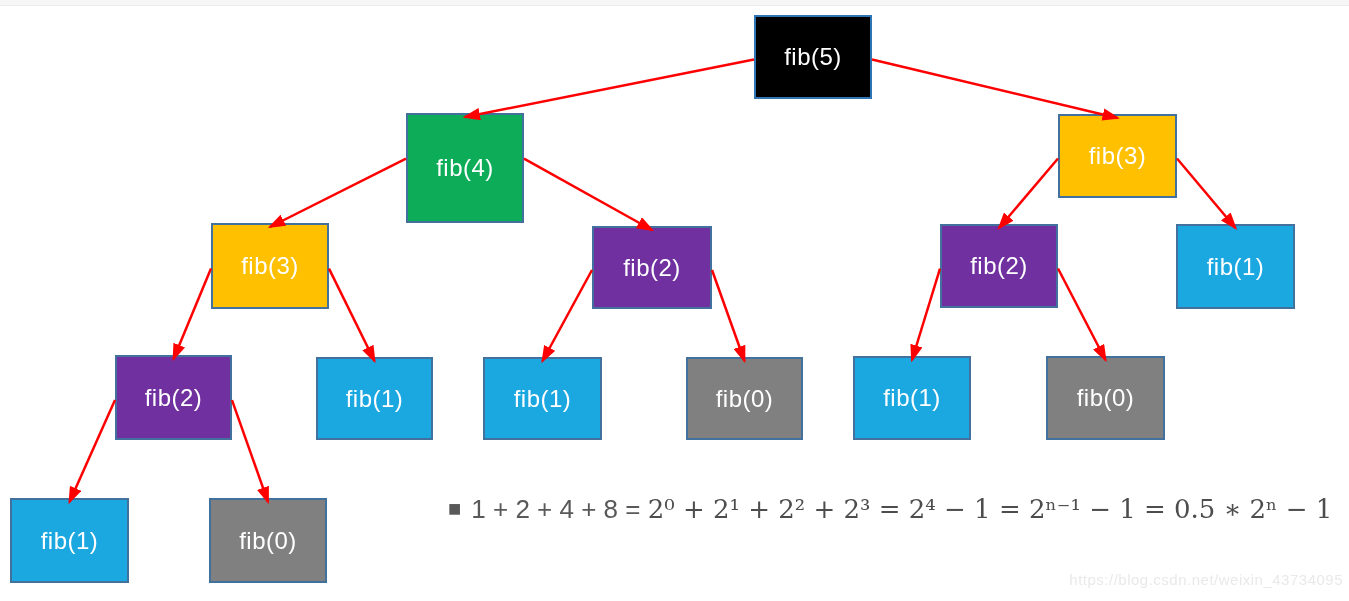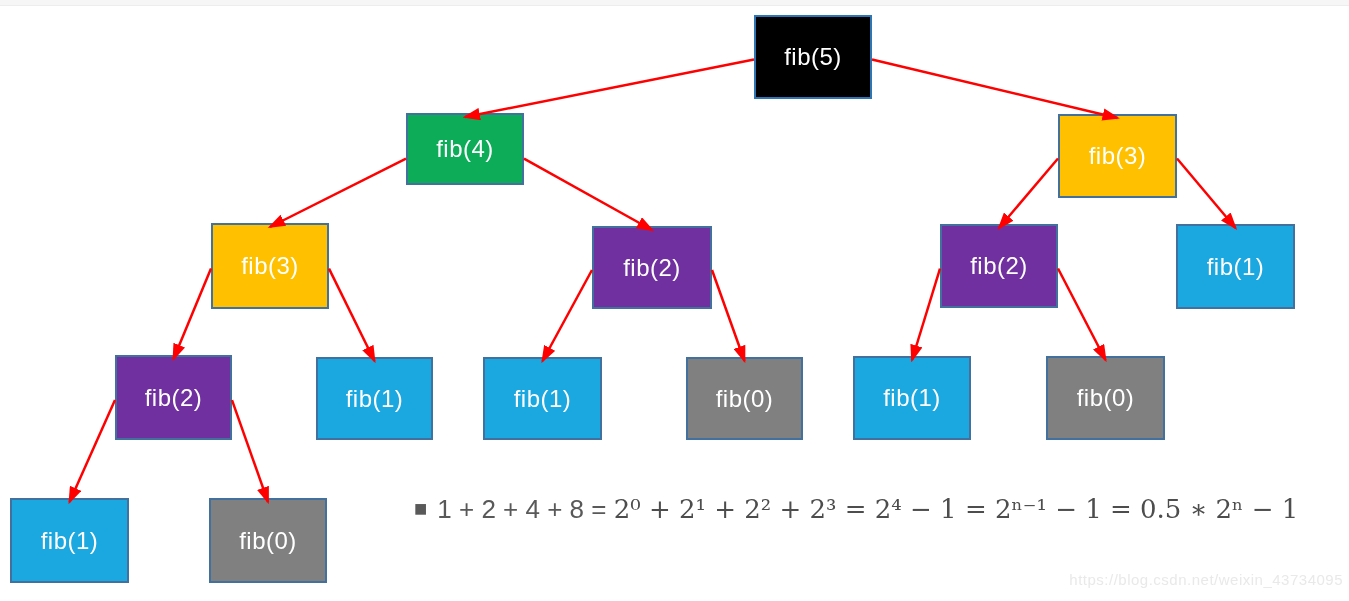--- a/index.html
+++ b/index.html
@@ -40,21 +40,21 @@
     letter-spacing: 0.5px;
   }
   .caption {
     position: absolute;
     left: 414px; top: 487px;
     z-index: 3;
     color: #595959;
     font-size: 26px;
     white-space: nowrap;
   }
-  .caption-line { line-height: 44px; height: 44px; }
+  .caption-line { line-height: 44px; height: 44px; margin-left: 34px; }
   .bullet {
     font-size: 22px;
     margin-right: 10px;
     vertical-align: 2px;
   }
   .math {
     font-family: "DejaVu Serif", serif;
     font-size: 26px;
     color: #4d4d4d;
   }
@@ -69,21 +69,21 @@
 </style>
 </head>
 <body>
 
 <div class="top-strip"></div>
 
 <div class="canvas">
 
   <div class="nodes-layer">
       <div class="tree-node" style="left: 754px; top: 15px; width: 118px; height: 84px; background: rgb(0, 0, 0); border-color: rgb(46, 117, 182);">fib(5)</div>
-      <div class="tree-node" style="left: 406px; top: 113px; width: 118px; height: 72px; background: rgb(12, 172, 88); border-color: rgb(65, 113, 156);">fib(4)</div>
+      <div class="tree-node" style="left: 406px; top: 113px; width: 118px; height: 110px; background: rgb(12, 172, 88); border-color: rgb(65, 113, 156);">fib(4)</div>
       <div class="tree-node" style="left: 1058px; top: 114px; width: 119px; height: 84px; background: rgb(255, 192, 0); border-color: rgb(65, 113, 156);">fib(3)</div>
       <div class="tree-node" style="left: 211px; top: 223px; width: 118px; height: 86px; background: rgb(255, 192, 0); border-color: rgb(65, 113, 156);">fib(3)</div>
       <div class="tree-node" style="left: 592px; top: 226px; width: 120px; height: 83px; background: rgb(112, 48, 160); border-color: rgb(65, 113, 156);">fib(2)</div>
       <div class="tree-node" style="left: 940px; top: 224px; width: 118px; height: 84px; background: rgb(112, 48, 160); border-color: rgb(65, 113, 156);">fib(2)</div>
       <div class="tree-node" style="left: 1176px; top: 224px; width: 119px; height: 85px; background: rgb(27, 167, 224); border-color: rgb(65, 113, 156);">fib(1)</div>
       <div class="tree-node" style="left: 115px; top: 355px; width: 117px; height: 85px; background: rgb(112, 48, 160); border-color: rgb(65, 113, 156);">fib(2)</div>
       <div class="tree-node" style="left: 316px; top: 357px; width: 117px; height: 83px; background: rgb(27, 167, 224); border-color: rgb(65, 113, 156);">fib(1)</div>
       <div class="tree-node" style="left: 483px; top: 357px; width: 119px; height: 83px; background: rgb(27, 167, 224); border-color: rgb(65, 113, 156);">fib(1)</div>
       <div class="tree-node" style="left: 686px; top: 357px; width: 117px; height: 83px; background: rgb(128, 128, 128); border-color: rgb(65, 113, 156);">fib(0)</div>
       <div class="tree-node" style="left: 853px; top: 356px; width: 118px; height: 84px; background: rgb(27, 167, 224); border-color: rgb(65, 113, 156);">fib(1)</div>

